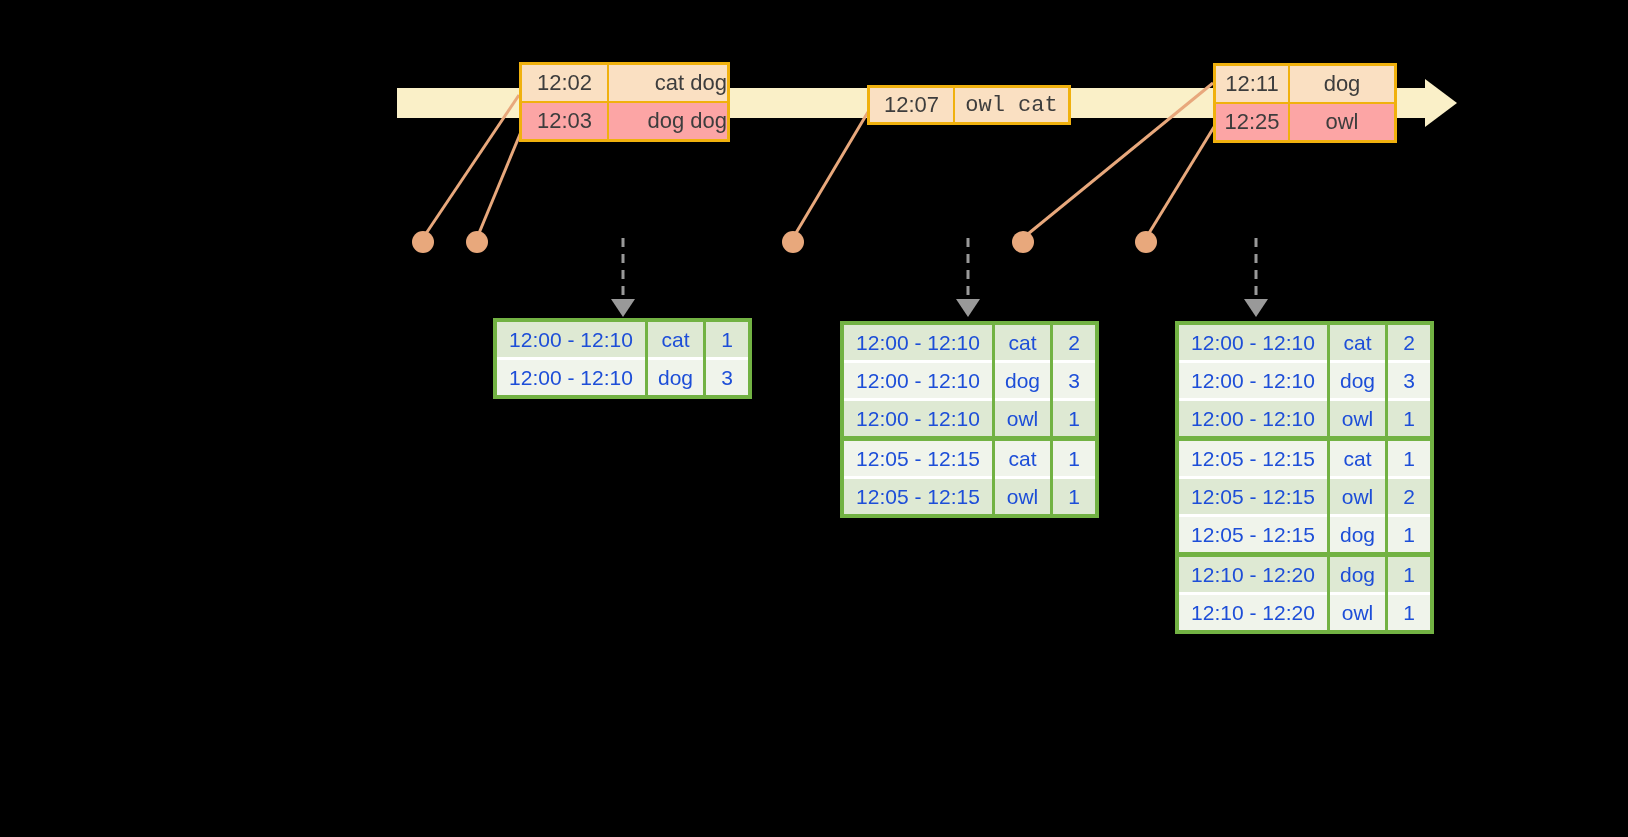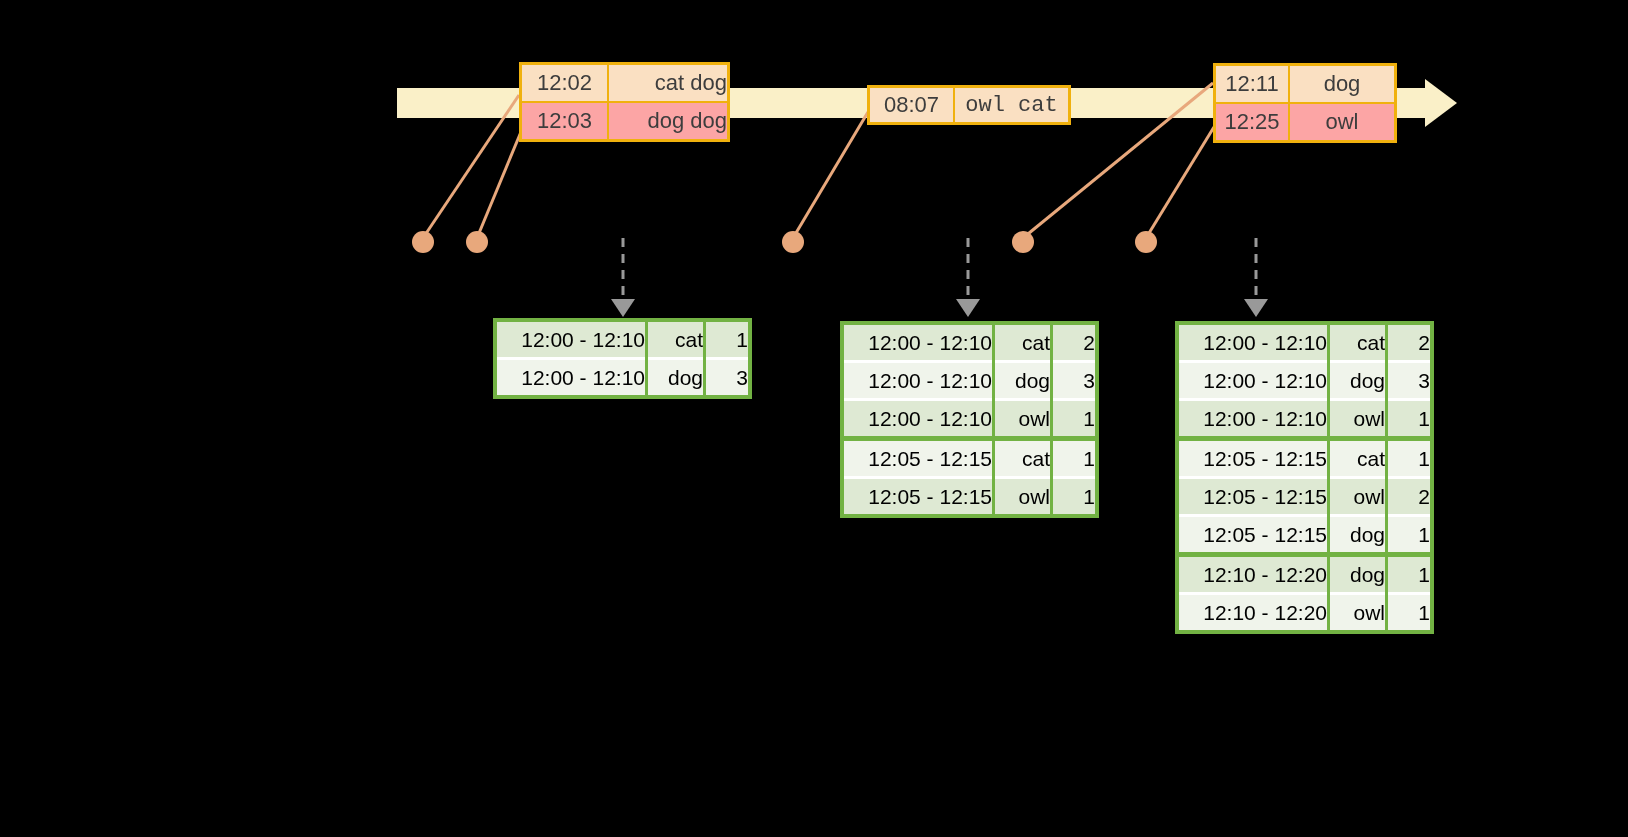--- a/index.html
+++ b/index.html
@@ -26,21 +26,21 @@
   .et3 .time-col  { width:72px; }  .et3 .words-col { width:104px; }
 
   
   .result-table {
     position:absolute; border-collapse:collapse;
     border:4px solid #72B243; z-index:2;
   }
   .result-table td {
     border-left:3px solid #72B243; border-right:3px solid #72B243;
     border-top:3px solid #FFFFFF; border-bottom:0;
-    padding:0; text-align:right; color:#000000; font-size:21px; height:35px;
+    padding:0; text-align:center; color:#1d4ed8; font-size:21px; height:35px;
   }
   .result-table tr:first-child td { border-top:0; }
   .result-table tr.group-start td { border-top:5px solid #72B243; }
   .result-table tr.row-dark td  { background:#DEE9D3; }
   .result-table tr.row-light td { background:#F0F4EB; }
   .result-table .win-col   { width:148px; }
   .result-table .word-col  { width:55px; }
   .result-table .count-col { width:42px; }
 </style>
 </head>
@@ -88,21 +88,21 @@
     <tr class="row-cream">
       <td class="time-col">12:03</td>
       <td class="words-col">dog dog</td>
     </tr>
   </tbody>
     </table>
 
   <table class="event-table et2" style="left:867px; top:85px;">
     <tbody>
         <tr class="row-peach">
-      <td class="time-col">08:07</td>
+      <td class="time-col">12:07</td>
       <td class="words-col">owl cat</td>
     </tr>
   </tbody>
     </table>
 
   <table class="event-table et3" style="left:1213px; top:63px;">
     <tbody>
         <tr class="row-peach">
       <td class="time-col">12:11</td>
       <td class="words-col">dog</td>

